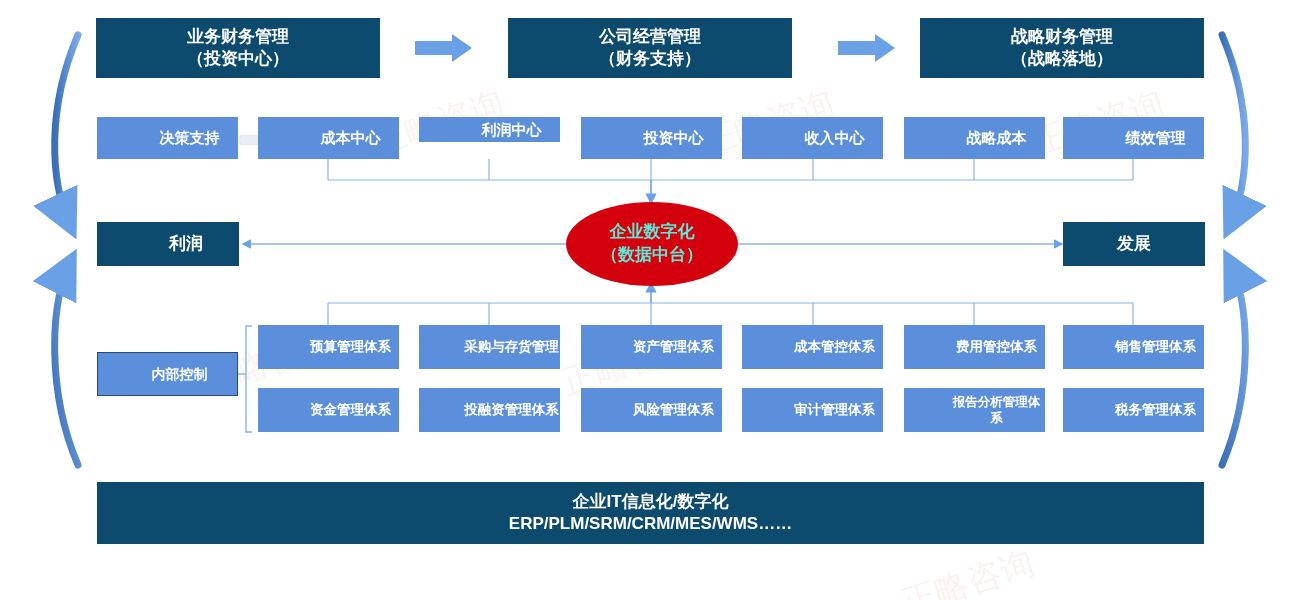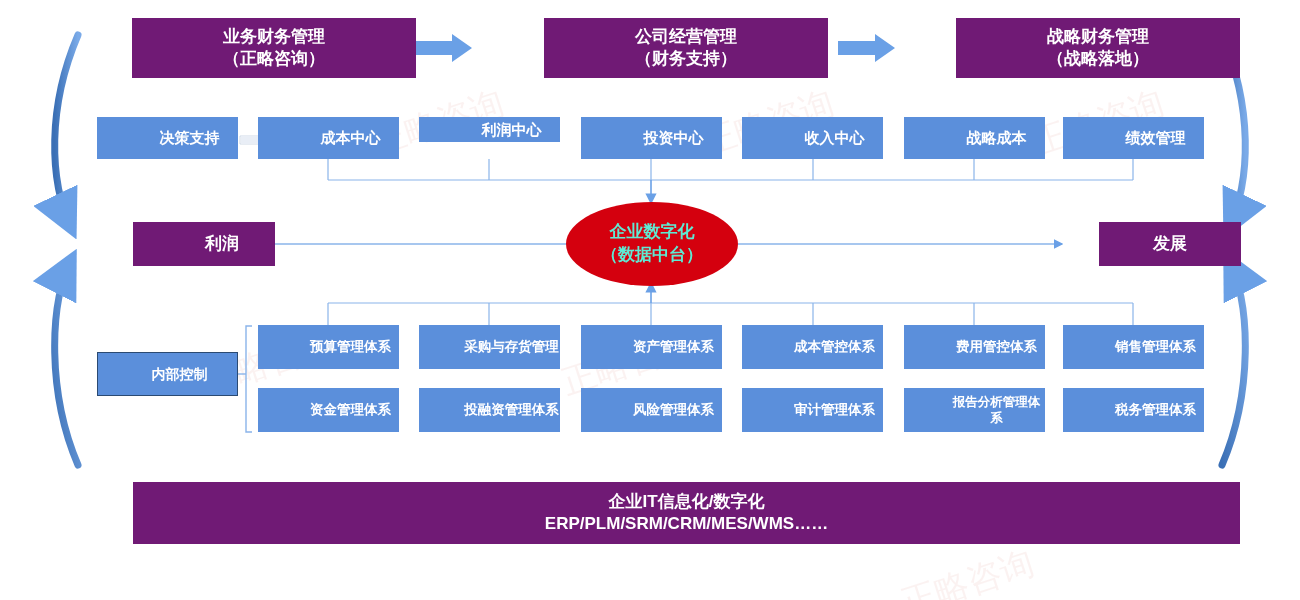--- a/index.html
+++ b/index.html
@@ -41,21 +41,21 @@
     display:flex;
     align-items:center;
     justify-content:center;
     text-align:center;
     color:#ffffff;
     font-weight:bold;
     line-height:1.3;
     z-index:2;
     box-sizing:border-box;
   }
-  .box-dark{ background:#701a75;margin-left:36px; }
+  .box-dark{ background:#0c4a6e; }
   .box-mid { background:#5b8fdb;padding-left:44px; }
   .box-mid-bordered{ background:#5b8fdb; border:1px solid #2b4a72; }
 
   .tier1{ font-size:17px; }
   .center-row{ font-size:15px; }
   .outcome{ font-size:17px; }
   .sys-box{ font-size:13.5px;align-items:center; }
   .ic-box{ font-size:14px; }
   .footer-box{ font-size:17px; }
 
@@ -159,21 +159,21 @@
 
     <g>
       <path d="M1222,35 C1252,105 1252,180 1228,230" stroke="url(#gradL1)" stroke-width="7" fill="none" stroke-linecap="round" marker-end="url(#ah-big-l)"></path>
       <path d="M1222,465 C1252,395 1252,305 1228,258" stroke="url(#gradL2)" stroke-width="7" fill="none" stroke-linecap="round" marker-end="url(#ah-big-l)"></path>
     </g>
   </svg>
 
   <div class="box box-dark tier1" style="left:96px;top:18px;width:284px;height:60px;">
     <span>
       <span>业务财务管理</span><br>
-      <span>（正略咨询）</span>
+      <span>（投资中心）</span>
     </span>
   </div>
 
   <div class="box box-dark tier1" style="left:508px;top:18px;width:284px;height:60px;">
     <span>
       <span>公司经营管理</span><br>
       <span>（财务支持）</span>
     </span>
   </div>
 

